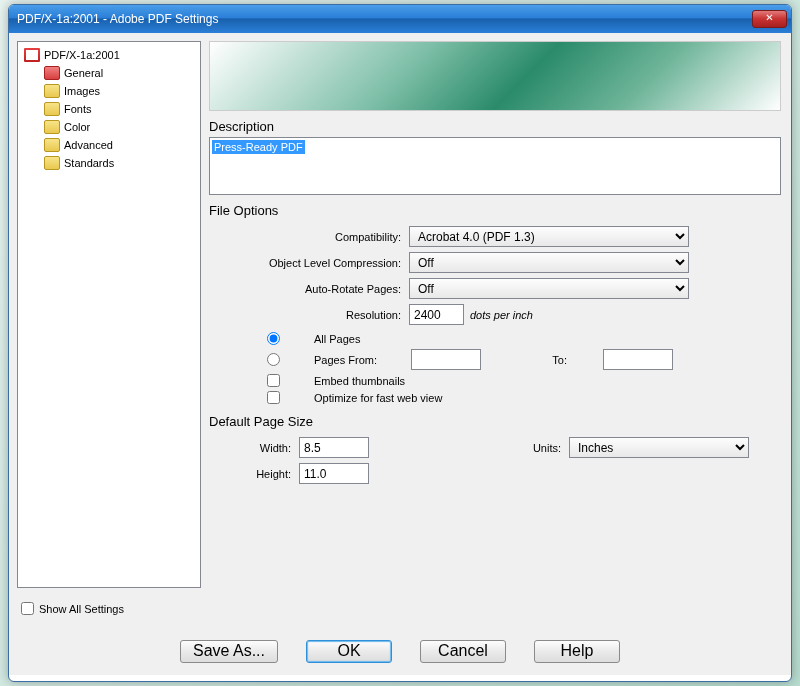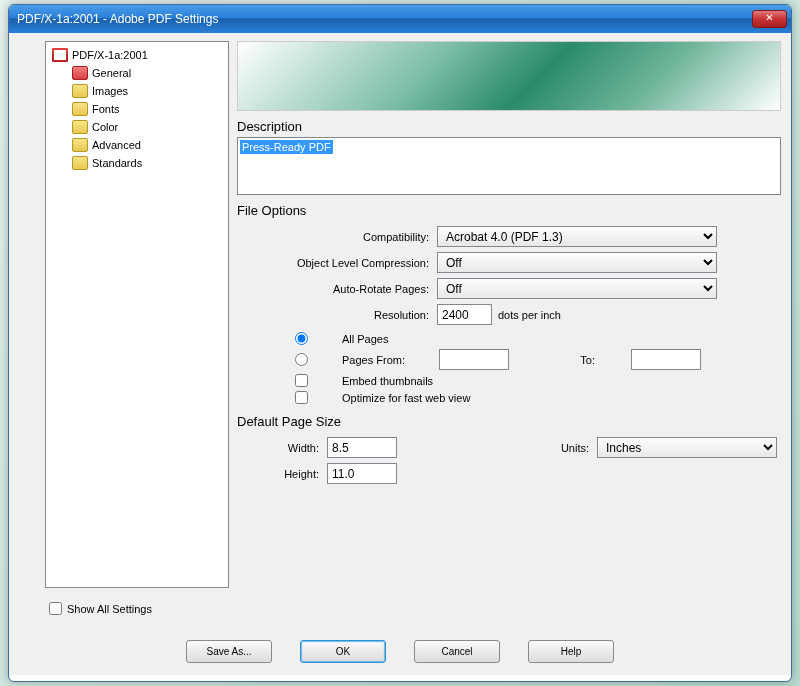--- a/index.html
+++ b/index.html
@@ -47,21 +47,20 @@
 .window-body {
   display: flex;
   height: 594px;
   background: #f0f0f0;
 }
 .sidebar {
   width: 200px;
   padding: 8px;
   display: flex;
   flex-direction: column;
-  margin-left: 28px;
 }
 .tree {
   flex: 1;
   background: #fff;
   border: 1px solid #828790;
   padding: 4px 2px;
   overflow: auto;
 }
 .tree-item {
   display: flex;
@@ -149,41 +148,41 @@
   font-size: 12px;
   border: 1px solid #828790;
   background: linear-gradient(to bottom, #fff 0%, #f0f0f0 100%);
   height: 21px;
   padding: 0 4px;
 }
 select { width: 280px; cursor: pointer; background: linear-gradient(to bottom, #fdfdfd 0%, #e8e8e8 100%);}
 input[type=text] { background: #fff; }
 .input-sm { width: 55px; }
 .input-md { width: 70px; }
-.unit-text { margin-left: 6px; color: #000; }
+.unit-text { margin-left: 6px; color: #000; font-style: italic; }
 .radio-row, .check-row {
   display: flex;
   align-items: center;
   padding: 2px 0 2px 58px;
   gap: 28px;
 }
 .radio-row input, .check-row input { margin-right: 6px; }
 .radio-label { margin-right: 6px; }
 .buttons {
   height: 48px;
   background: #f0f0f0;
   display: flex;
   justify-content: center;
   align-items: center;
   gap: 28px;
   border-top: 0;
 }
 button {
   font-family: inherit;
-  font-size: 10px;
+  font-size: 16px;
   min-width: 86px;
   height: 23px;
   background: linear-gradient(to bottom, #fdfdfd 0%, #eaeaea 50%, #ddd 100%);
   border: 1px solid #8a8a8a;
   border-radius: 3px;
   cursor: pointer;
   padding: 0 12px;
 }
 button.default {
   border: 1px solid #2f8fd8;

